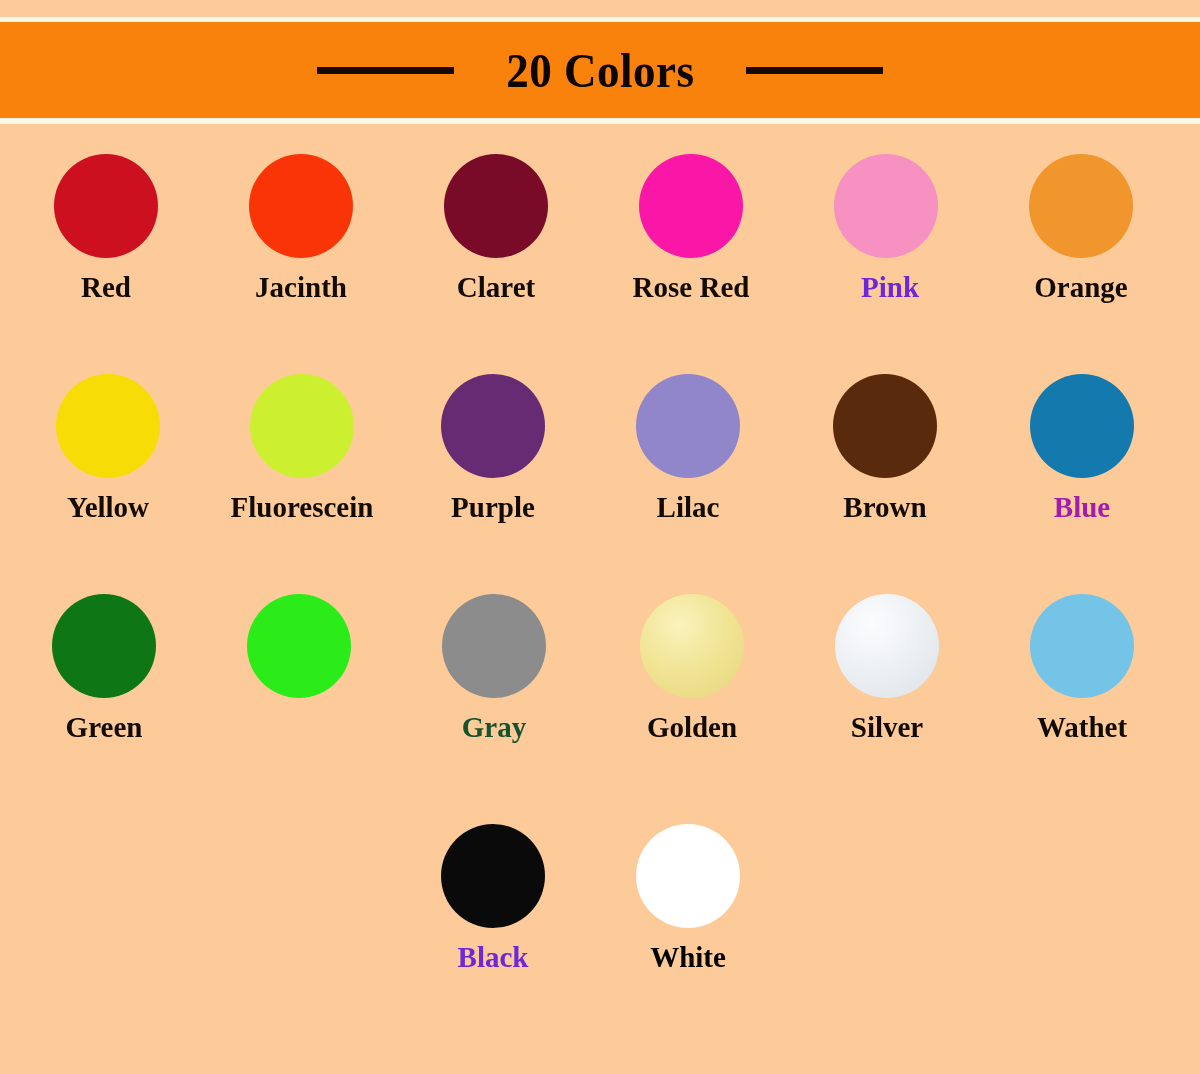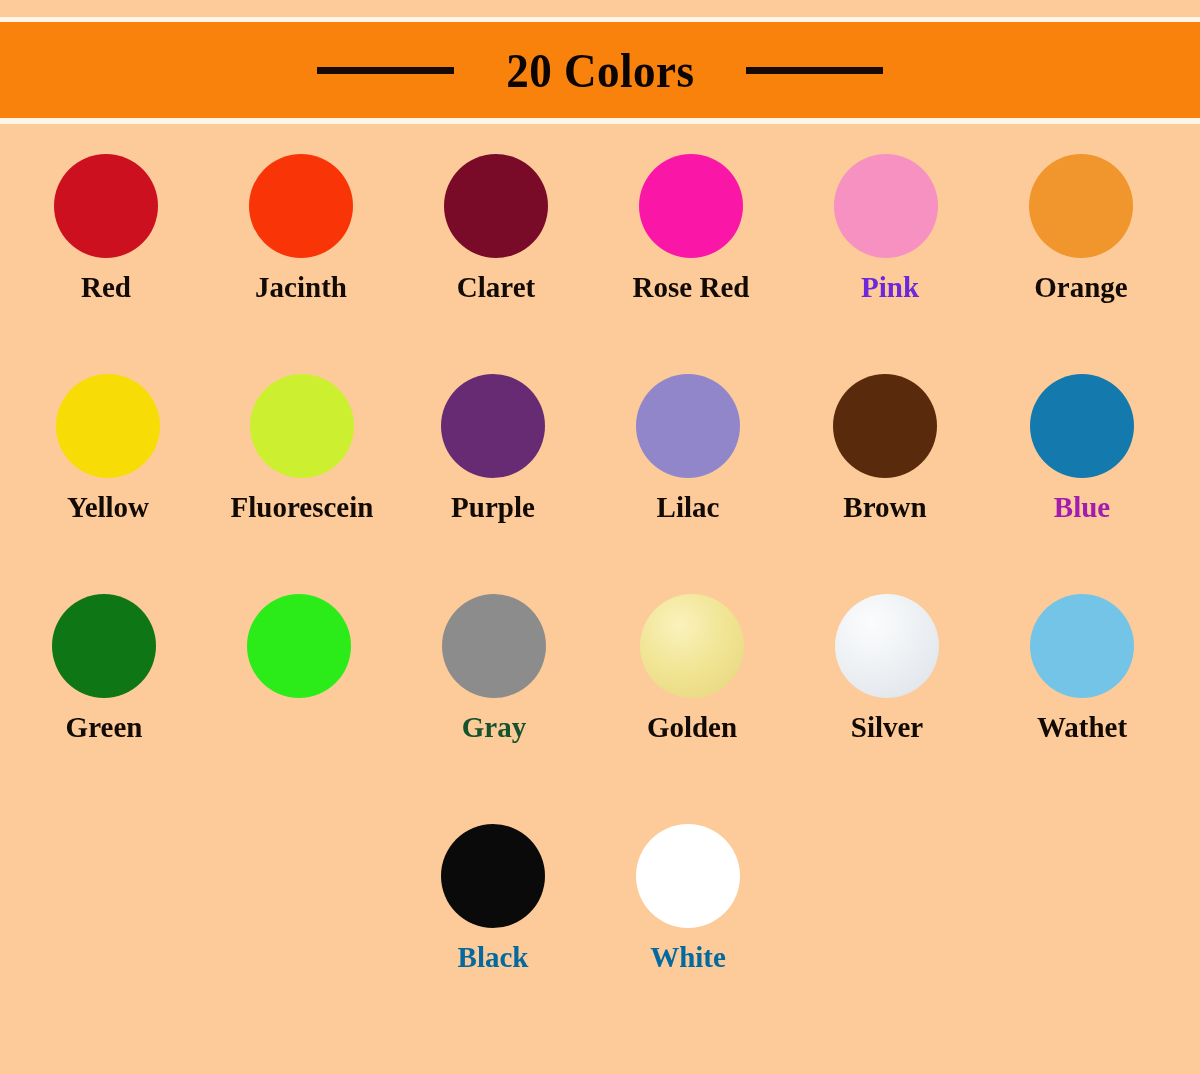--- a/index.html
+++ b/index.html
@@ -306,26 +306,26 @@
       </div>
     </div>
 
     <div class="row row-4">
       <div class="cell spacer"></div>
       <div class="cell spacer"></div>
       <div class="cell">
         <div class="swatch-wrap">
           <div class="swatch" style="background: rgb(10, 10, 10);"></div>
         </div>
-        <div class="label" style="color: #0369a1; font-family: Liberation Serif, serif;">Black</div>
+        <div class="label" style="color: #6d28d9; font-family: Liberation Serif, serif;">Black</div>
       </div>
       <div class="cell">
         <div class="swatch-wrap">
           <div class="swatch" style="background: rgb(255, 255, 255);"></div>
         </div>
-        <div class="label" style="color: #0369a1;">White</div>
+        <div class="label" style="color: #000000;">White</div>
       </div>
       <div class="cell spacer"></div>
       <div class="cell spacer"></div>
     </div>
 
   </div>
 </div>
 
 </body></html>

